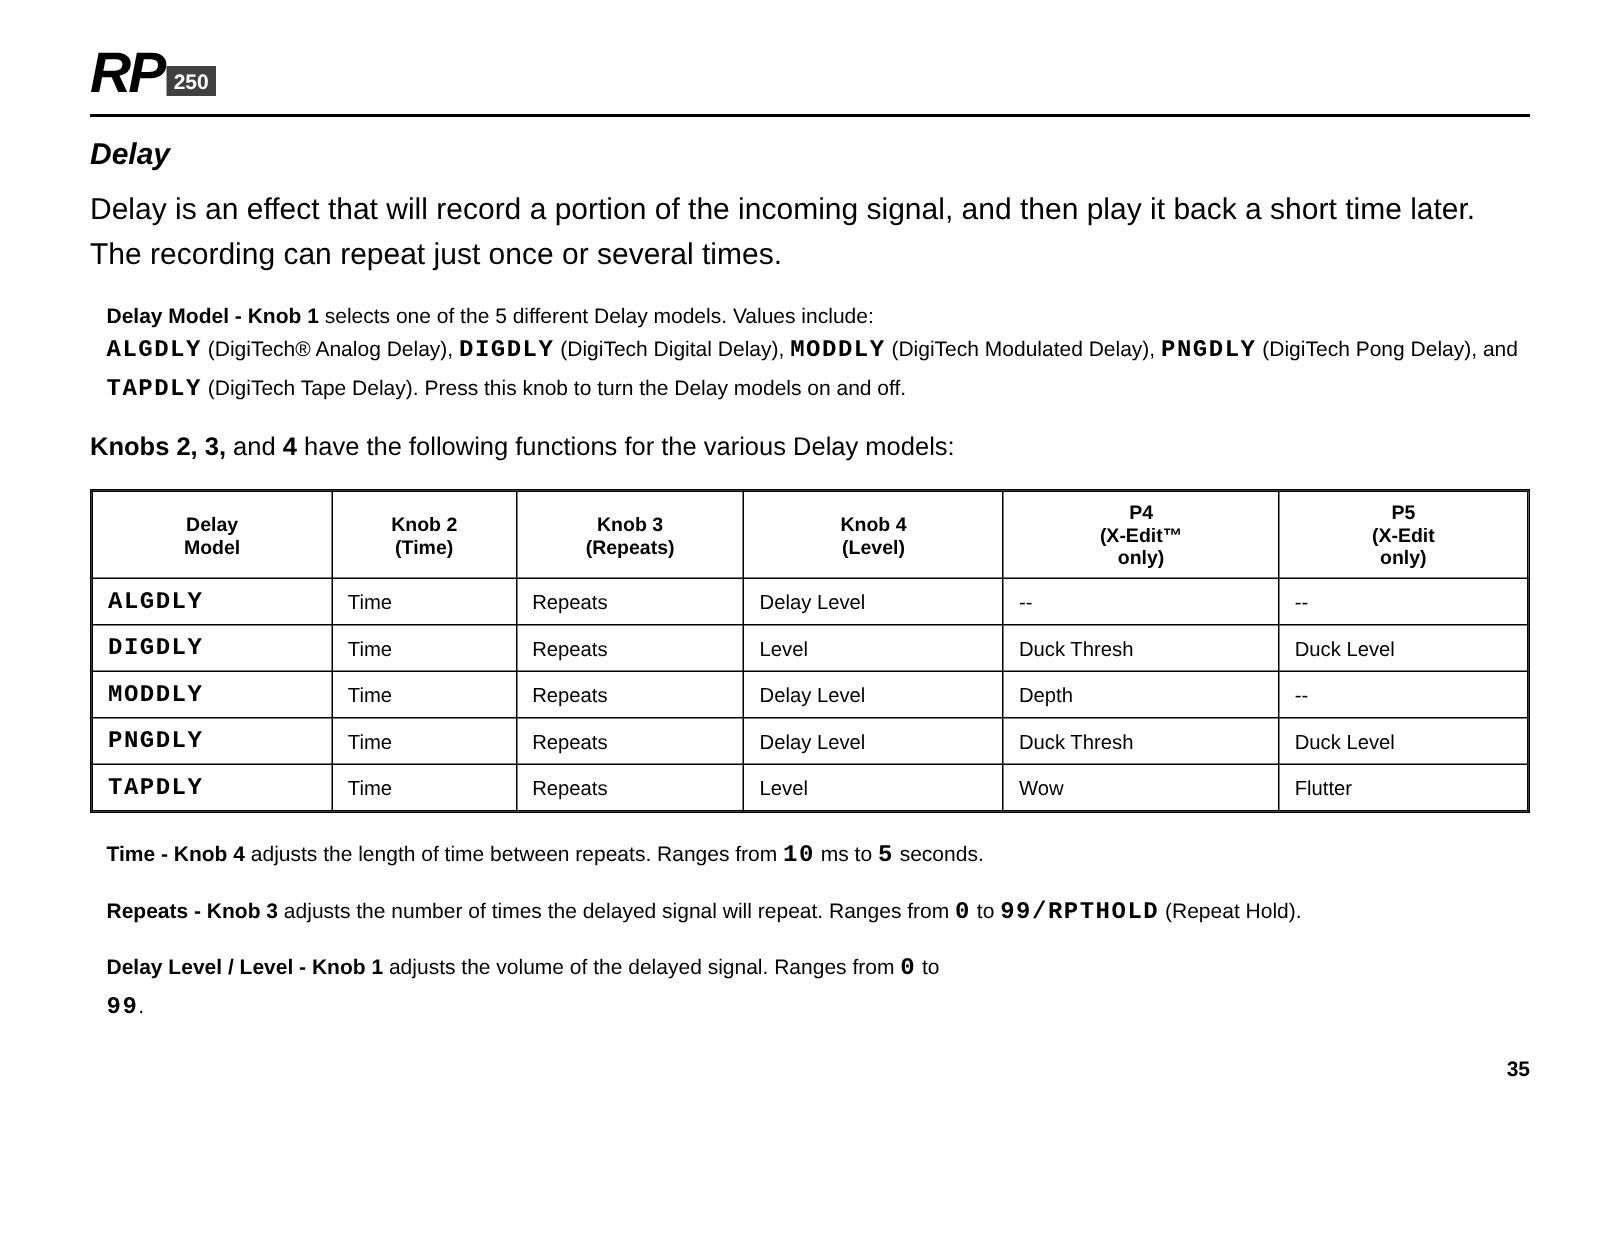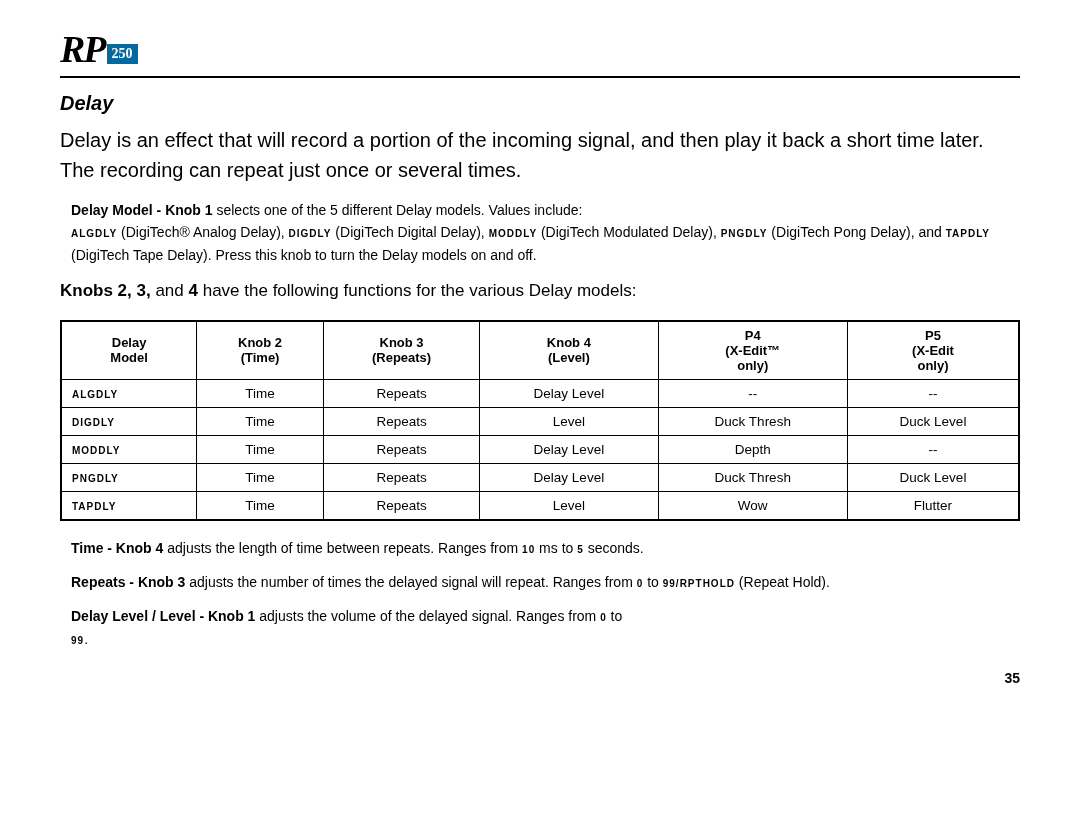--- a/index.html
+++ b/index.html
@@ -11,34 +11,33 @@
       color: #000;
       width: 1080px;
       min-height: 834px;
       padding: 30px 60px 40px 60px;
     }
 
     .logo-area {
       display: flex;
       align-items: center;
       margin-bottom: 8px;
-      font-family: Liberation Serif, serif;
     }
 
     .logo-rp {
       font-size: 38px;
       font-weight: 900;
       font-style: italic;
       color: #000;
       letter-spacing: -2px;
       line-height: 1;
     }
 
     .logo-box {
-      background: #0369a1;
+      background: #404040;
       color: #fff;
       font-size: 14px;
       font-weight: 900;
       padding: 2px 5px;
       margin-left: 2px;
       align-self: flex-end;
       margin-bottom: 4px;
     }
 
     .divider {
@@ -65,22 +64,22 @@
       line-height: 1.6;
       margin-bottom: 12px;
       margin-left: 11px;
     }
 
     .body-text b {
       font-weight: 700;
     }
 
     .mono {
-      font-family: Liberation Sans, sans-serif;
-      font-size: 10px;
+      font-family: Liberation Mono, monospace;
+      font-size: 16px;
       font-weight: bold;
       letter-spacing: 1px;
     }
 
     .table-container {
       margin: 16px 0 16px 0;
       border: 1.5px solid #000;
       border-collapse: collapse;
       width: 100%;
     }
@@ -96,21 +95,20 @@
       text-align: center;
       font-size: 13px;
       font-weight: 700;
       background: #fff;
       vertical-align: middle;
     }
 
     table td {
       border: 1.5px solid #000;
       padding: 6px 10px;
-      text-align: center;
       font-size: 13.5px;
       vertical-align: middle;
     }
 
     table td.left-col {
       text-align: left;
     }
 
     .page-number {
       text-align: right;

